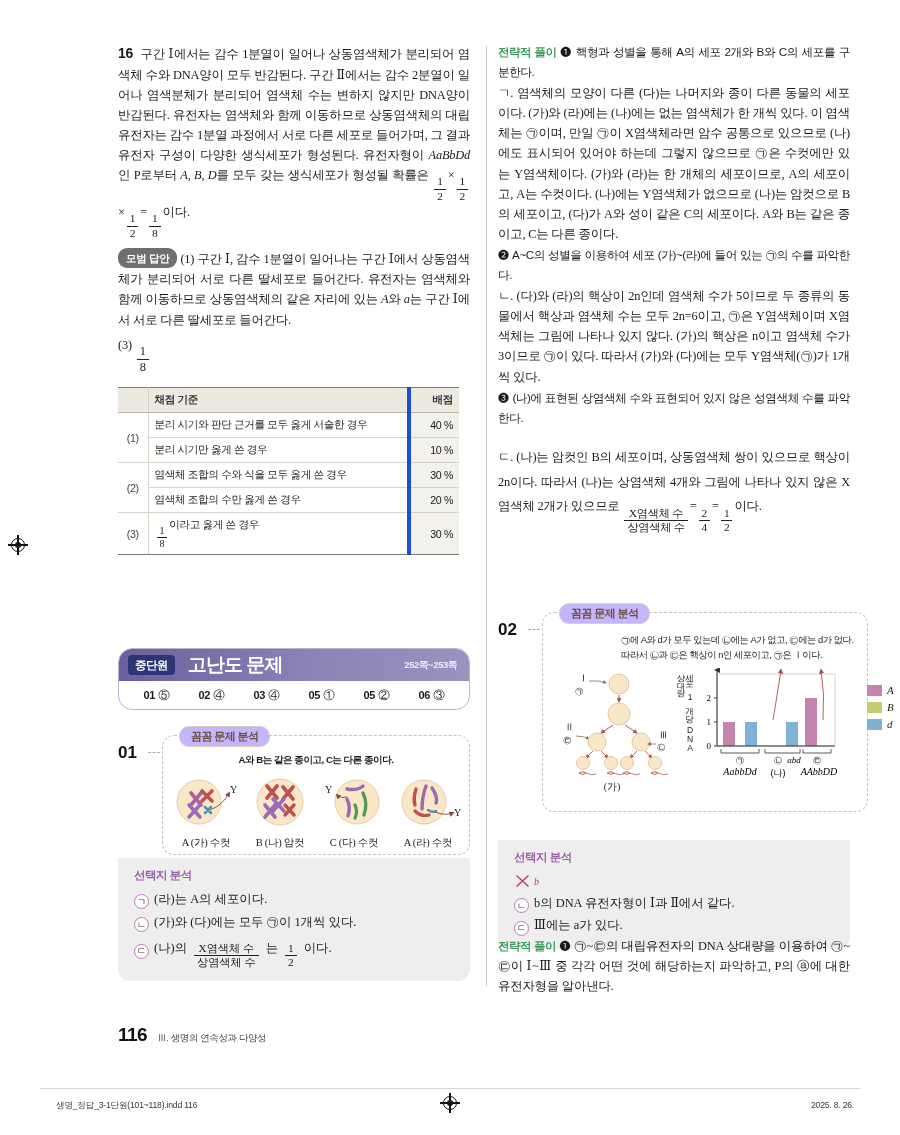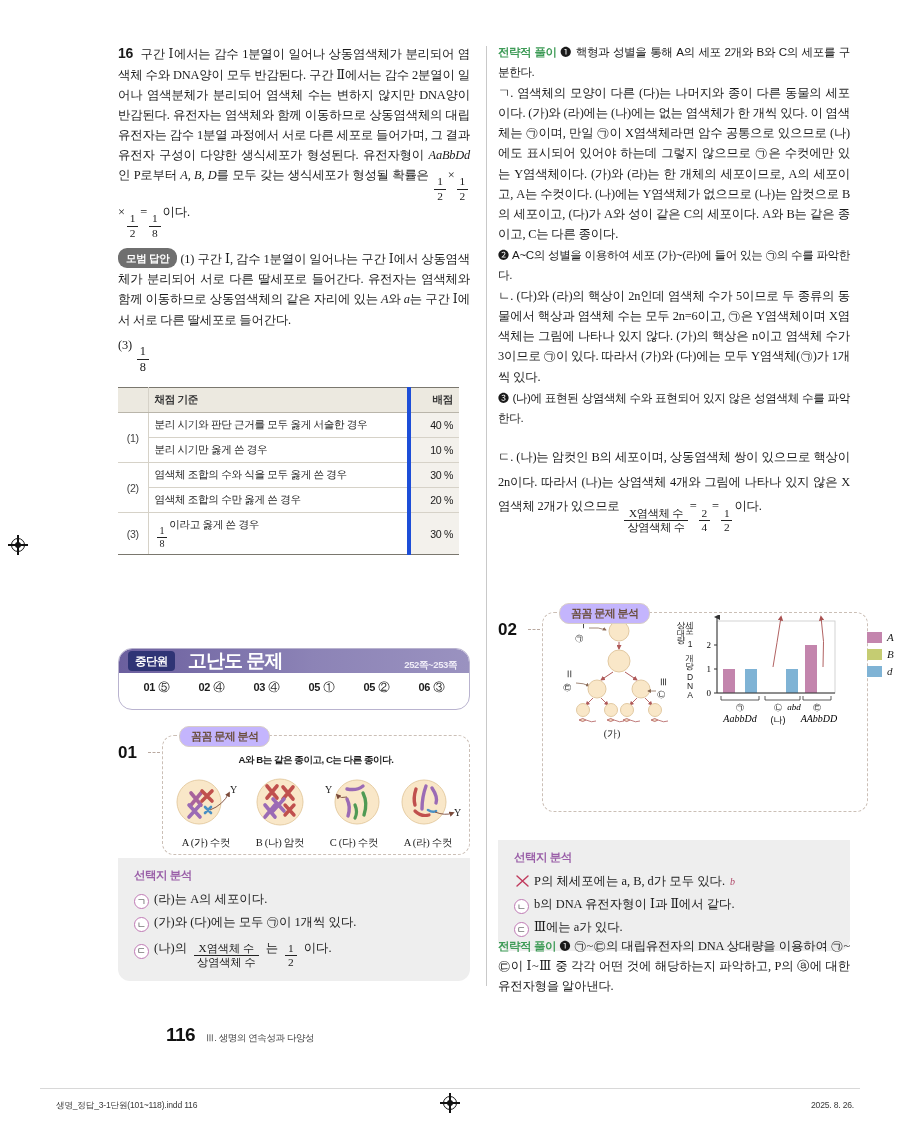--- a/index.html
+++ b/index.html
@@ -105,21 +105,21 @@
   
   .unit-card {
     position:absolute; left:118px; top:648px;
     width:352px; height:62px;
     border-radius:14px;
     border:1.2px solid #b9b3cf;
     background:#fff;
     overflow:hidden;
   }
   .unit-head {
-    height:24px;
+    height:32px;
     background:linear-gradient(90deg,#6b5f9e 0%, #8c83b6 55%, #9a92c0 100%);
     display:flex; align-items:center; padding-left:9px;
     border-radius:13px 13px 0 0;
     position:relative;
   }
   .unit-chip {
     background:#2f3475; color:#fff;
     font-family:"Liberation Sans", sans-serif;
     font-weight:bold; font-size:11.5px;
     padding:2.5px 7px; border-radius:4px; letter-spacing:-0.6px;
@@ -214,21 +214,21 @@
     font-size:9.4px; line-height:1.55; letter-spacing:-0.5px; color:#1c1c1c;
   }
 
   
   .folio {
     position:absolute; left:118px; top:1024px;
     display:flex; align-items:baseline; gap:10px;
   }
   .folio-num {
     font-family:"Liberation Sans", sans-serif;
-    font-weight:bold; font-size:19px; color:#111; letter-spacing:-0.5px;margin-left:48px;
+    font-weight:bold; font-size:19px; color:#111; letter-spacing:-0.5px;
   }
   .folio-txt {
     font-family:"Liberation Sans", sans-serif;
     font-size:9.5px; color:#444; letter-spacing:-0.4px;
   }
   .print-rule { position:absolute; left:40px; top:1088px; width:820px; height:1px; background:#d8d8d8; }
   .print-left, .print-right {
     position:absolute; top:1100px;
     font-family:"Liberation Sans", sans-serif;
     font-size:8.6px; color:#3a3a3a; letter-spacing:-0.2px;
@@ -491,20 +491,21 @@
         </span><span>이다.</span>
     </div>
   </div>
 
   <div class="anal-wrap" style="left:498px; top:612px; width:372px;">
     <span class="anal-num">02</span>
     <span class="anal-dash"></span>
     <div class="anal-box" style="width:326px; height:200px;">
       <span class="anal-tag">꼼꼼 문제 분석</span>
 
+      <div class="panel02-note" style="margin:20px 12px 4px 78px;">㉠에 A와 d가 모두 있는데 ㉡에는 A가 없고, ㉢에는 d가 없다. 따라서 ㉡과 ㉢은 핵상이 n인 세포이고, ㉠은 Ⅰ이다.</div>
 
       <div style="display:flex; align-items:flex-start; padding:2px 4px 0 6px;">
 
         <div style="width:126px; text-align:center;">
           <svg width="126" height="112" viewBox="0 0 126 112">
             <defs>
               <marker id="rd" markerWidth="5" markerHeight="5" refX="4" refY="2.5" orient="auto">
                   <path d="M0,0 L5,2.5 L0,5 z" fill="#b05a5a"></path>
                 </marker>
               <marker id="br" markerWidth="5" markerHeight="5" refX="4" refY="2.5" orient="auto">
@@ -623,21 +624,20 @@
   </div>
 
   <div style="position:absolute; left:498px; top:840px; width:352px;" class="choice-panel">
     <div class="choice-title">선택지 분석</div>
     <div class="choice-row">
       <span class="cmark strike">
         <svg width="17" height="17" viewBox="0 0 17 17">
           <path d="M3 4 L14 14 M14 4 L3 14" stroke="#c0395c" stroke-width="1.4" stroke-linecap="round"></path>
         </svg>
       </span>
-      <span>P의 체세포에는 a, B, d가 모두 있다.</span>
       <span style="color:#b04a6a; font-style:italic; font-size:10px;">b</span>
     </div>
     <div class="choice-row">
       <span class="cmark">ㄴ</span>
       <span>b의 DNA 유전자형이 Ⅰ과 Ⅱ에서 같다.</span>
     </div>
     <div class="choice-row">
       <span class="cmark">ㄷ</span>
       <span>Ⅲ에는 a가 있다.</span>
     </div>

